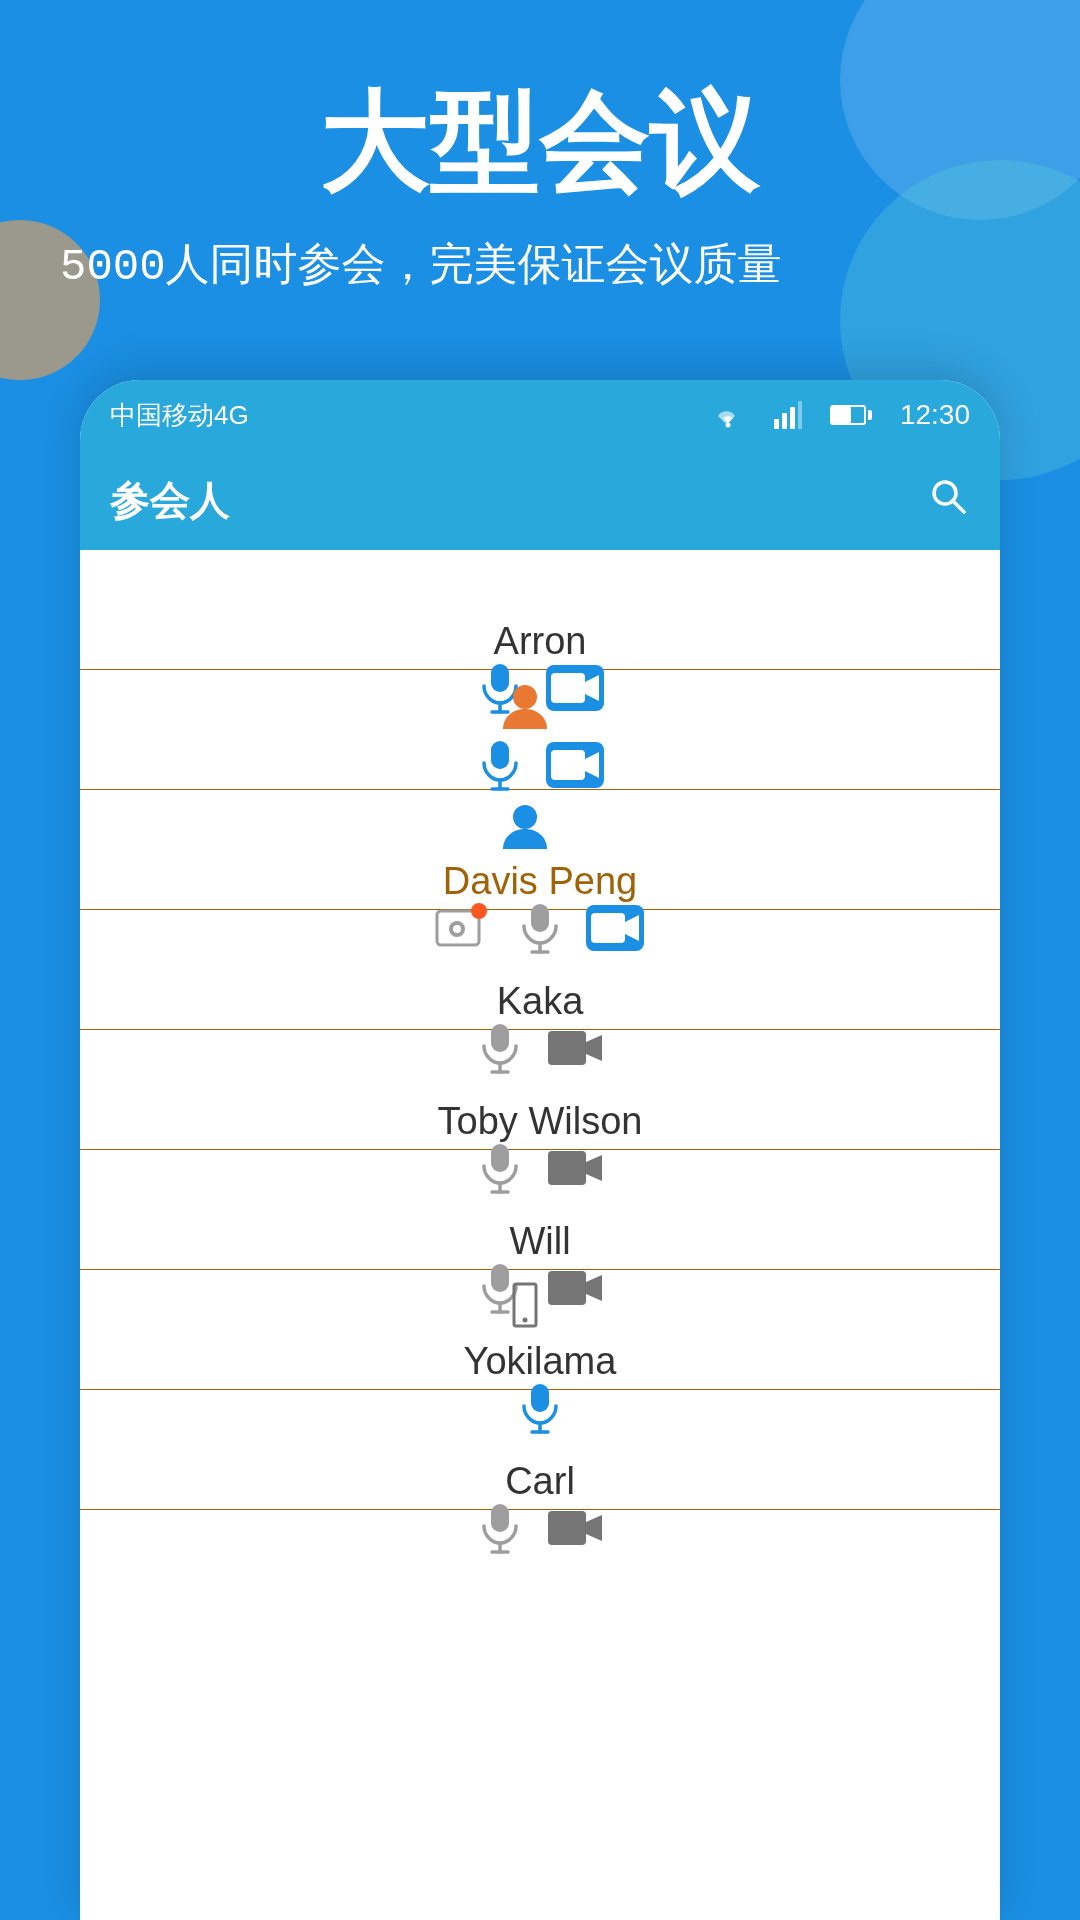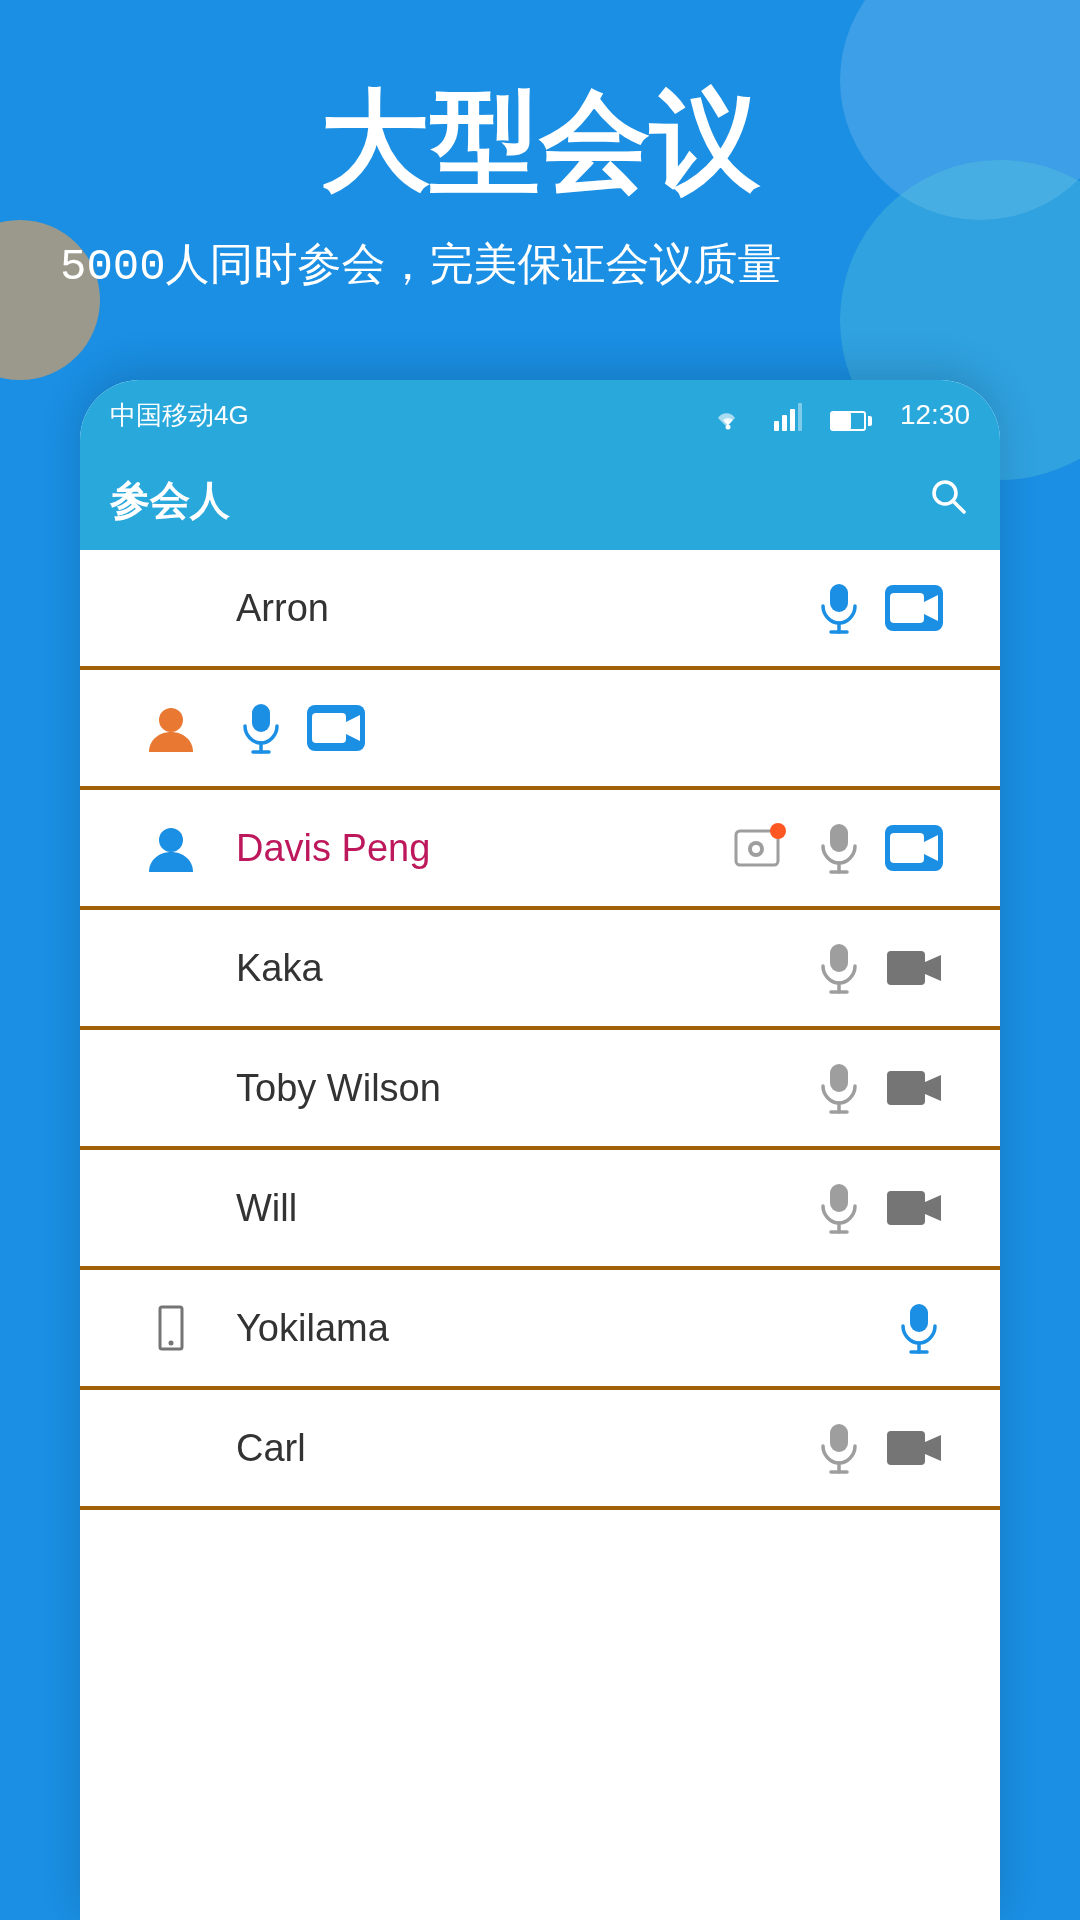--- a/index.html
+++ b/index.html
@@ -95,21 +95,21 @@
       font-size: 26px;
     }
 
     .status-left {
       font-size: 26px;
       font-weight: 500;
     }
 
     .status-right {
       display: flex;
-      align-items: flex-end;
+      align-items: center;
       gap: 28px;
     }
 
     .wifi-icon {
       width: 36px;
       height: 28px;
     }
 
     .signal-icon {
       width: 28px;
@@ -187,22 +187,23 @@
       background: #fff;
       overflow-y: auto;
       height: calc(100% - 170px);
     }
 
     .participant-item {
       display: flex;
       align-items: center;
       padding: 0 56px;
       height: 120px;
-      border-bottom: 4px solid #a16207;
+      border-bottom: 1px solid #a16207;
       position: relative;
+      flex-direction: column;
     }
 
     .participant-avatar {
       width: 70px;
       height: 70px;
       margin-right: 30px;
       display: flex;
       align-items: center;
       justify-content: center;
       flex-shrink: 0;
@@ -212,21 +213,21 @@
       flex: 1;
       font-size: 38px;
       color: #333;
     }
 
     .participant-name.orange {
       color: #e87832;
     }
 
     .participant-name.blue {
-      color: #be185d;
+      color: #a16207;
     }
 
     .icons-right {
       display: flex;
       align-items: center;
       gap: 20px;
     }
 
     
     .mic-icon {

